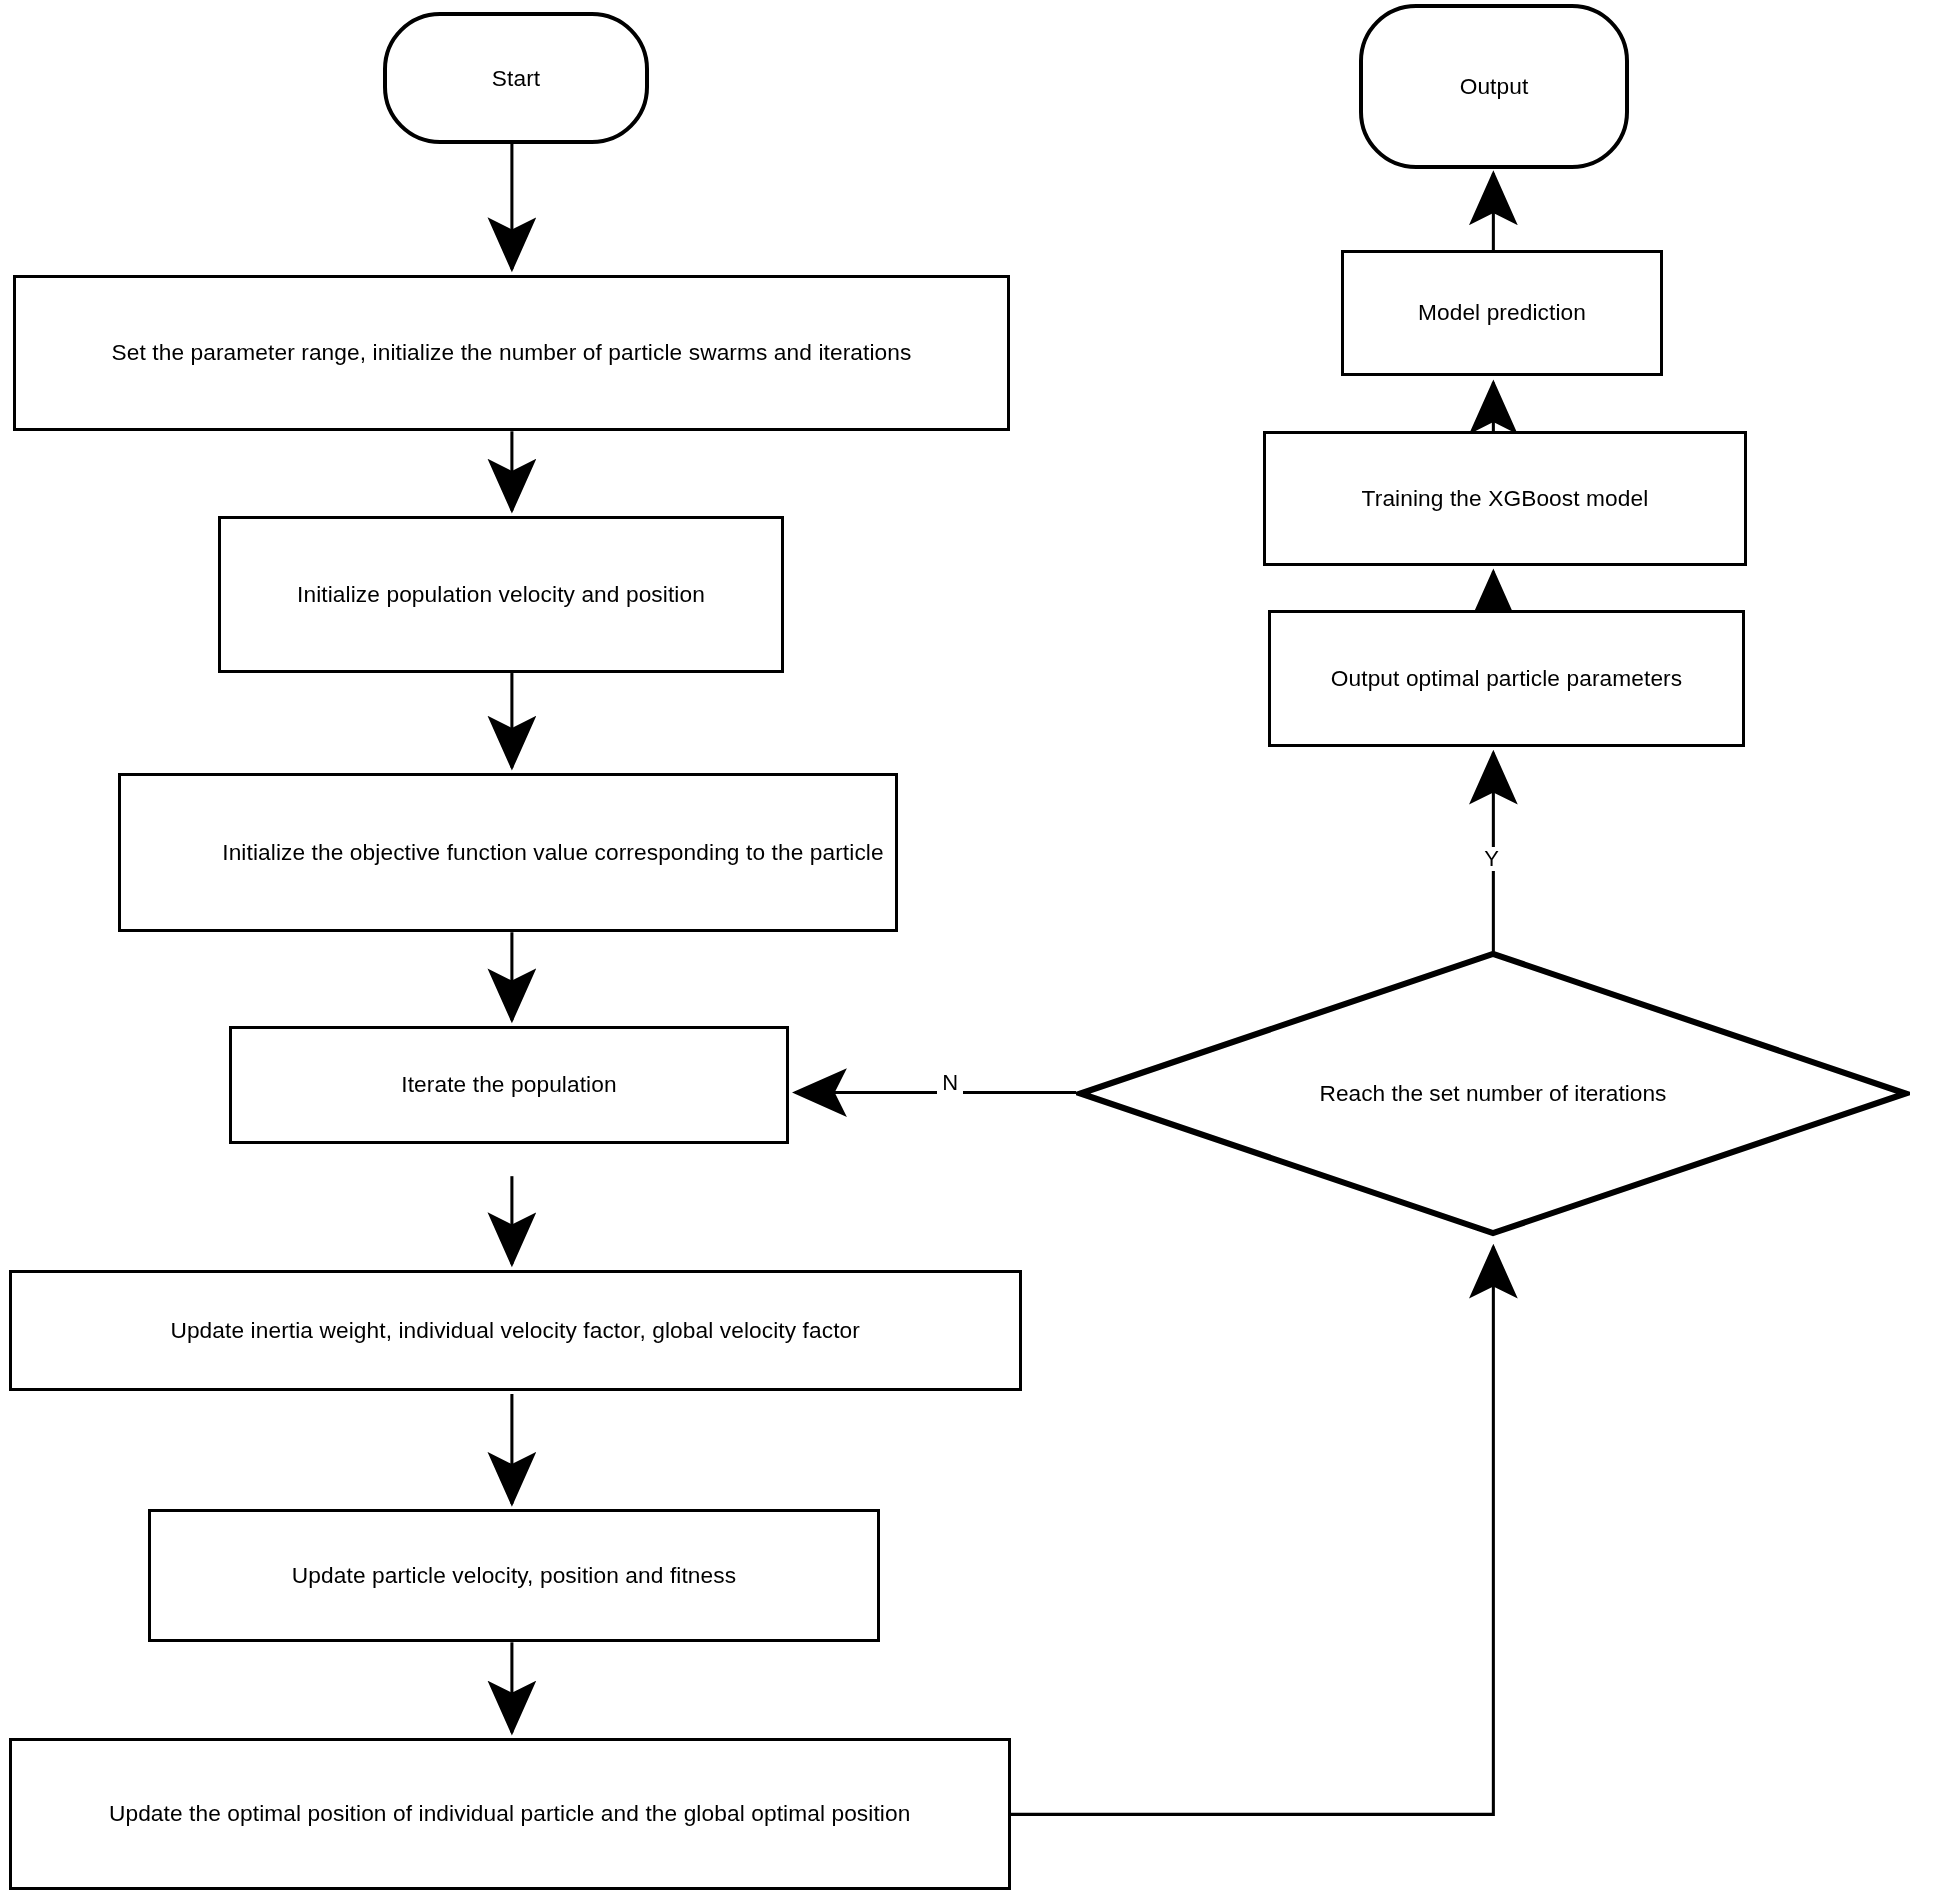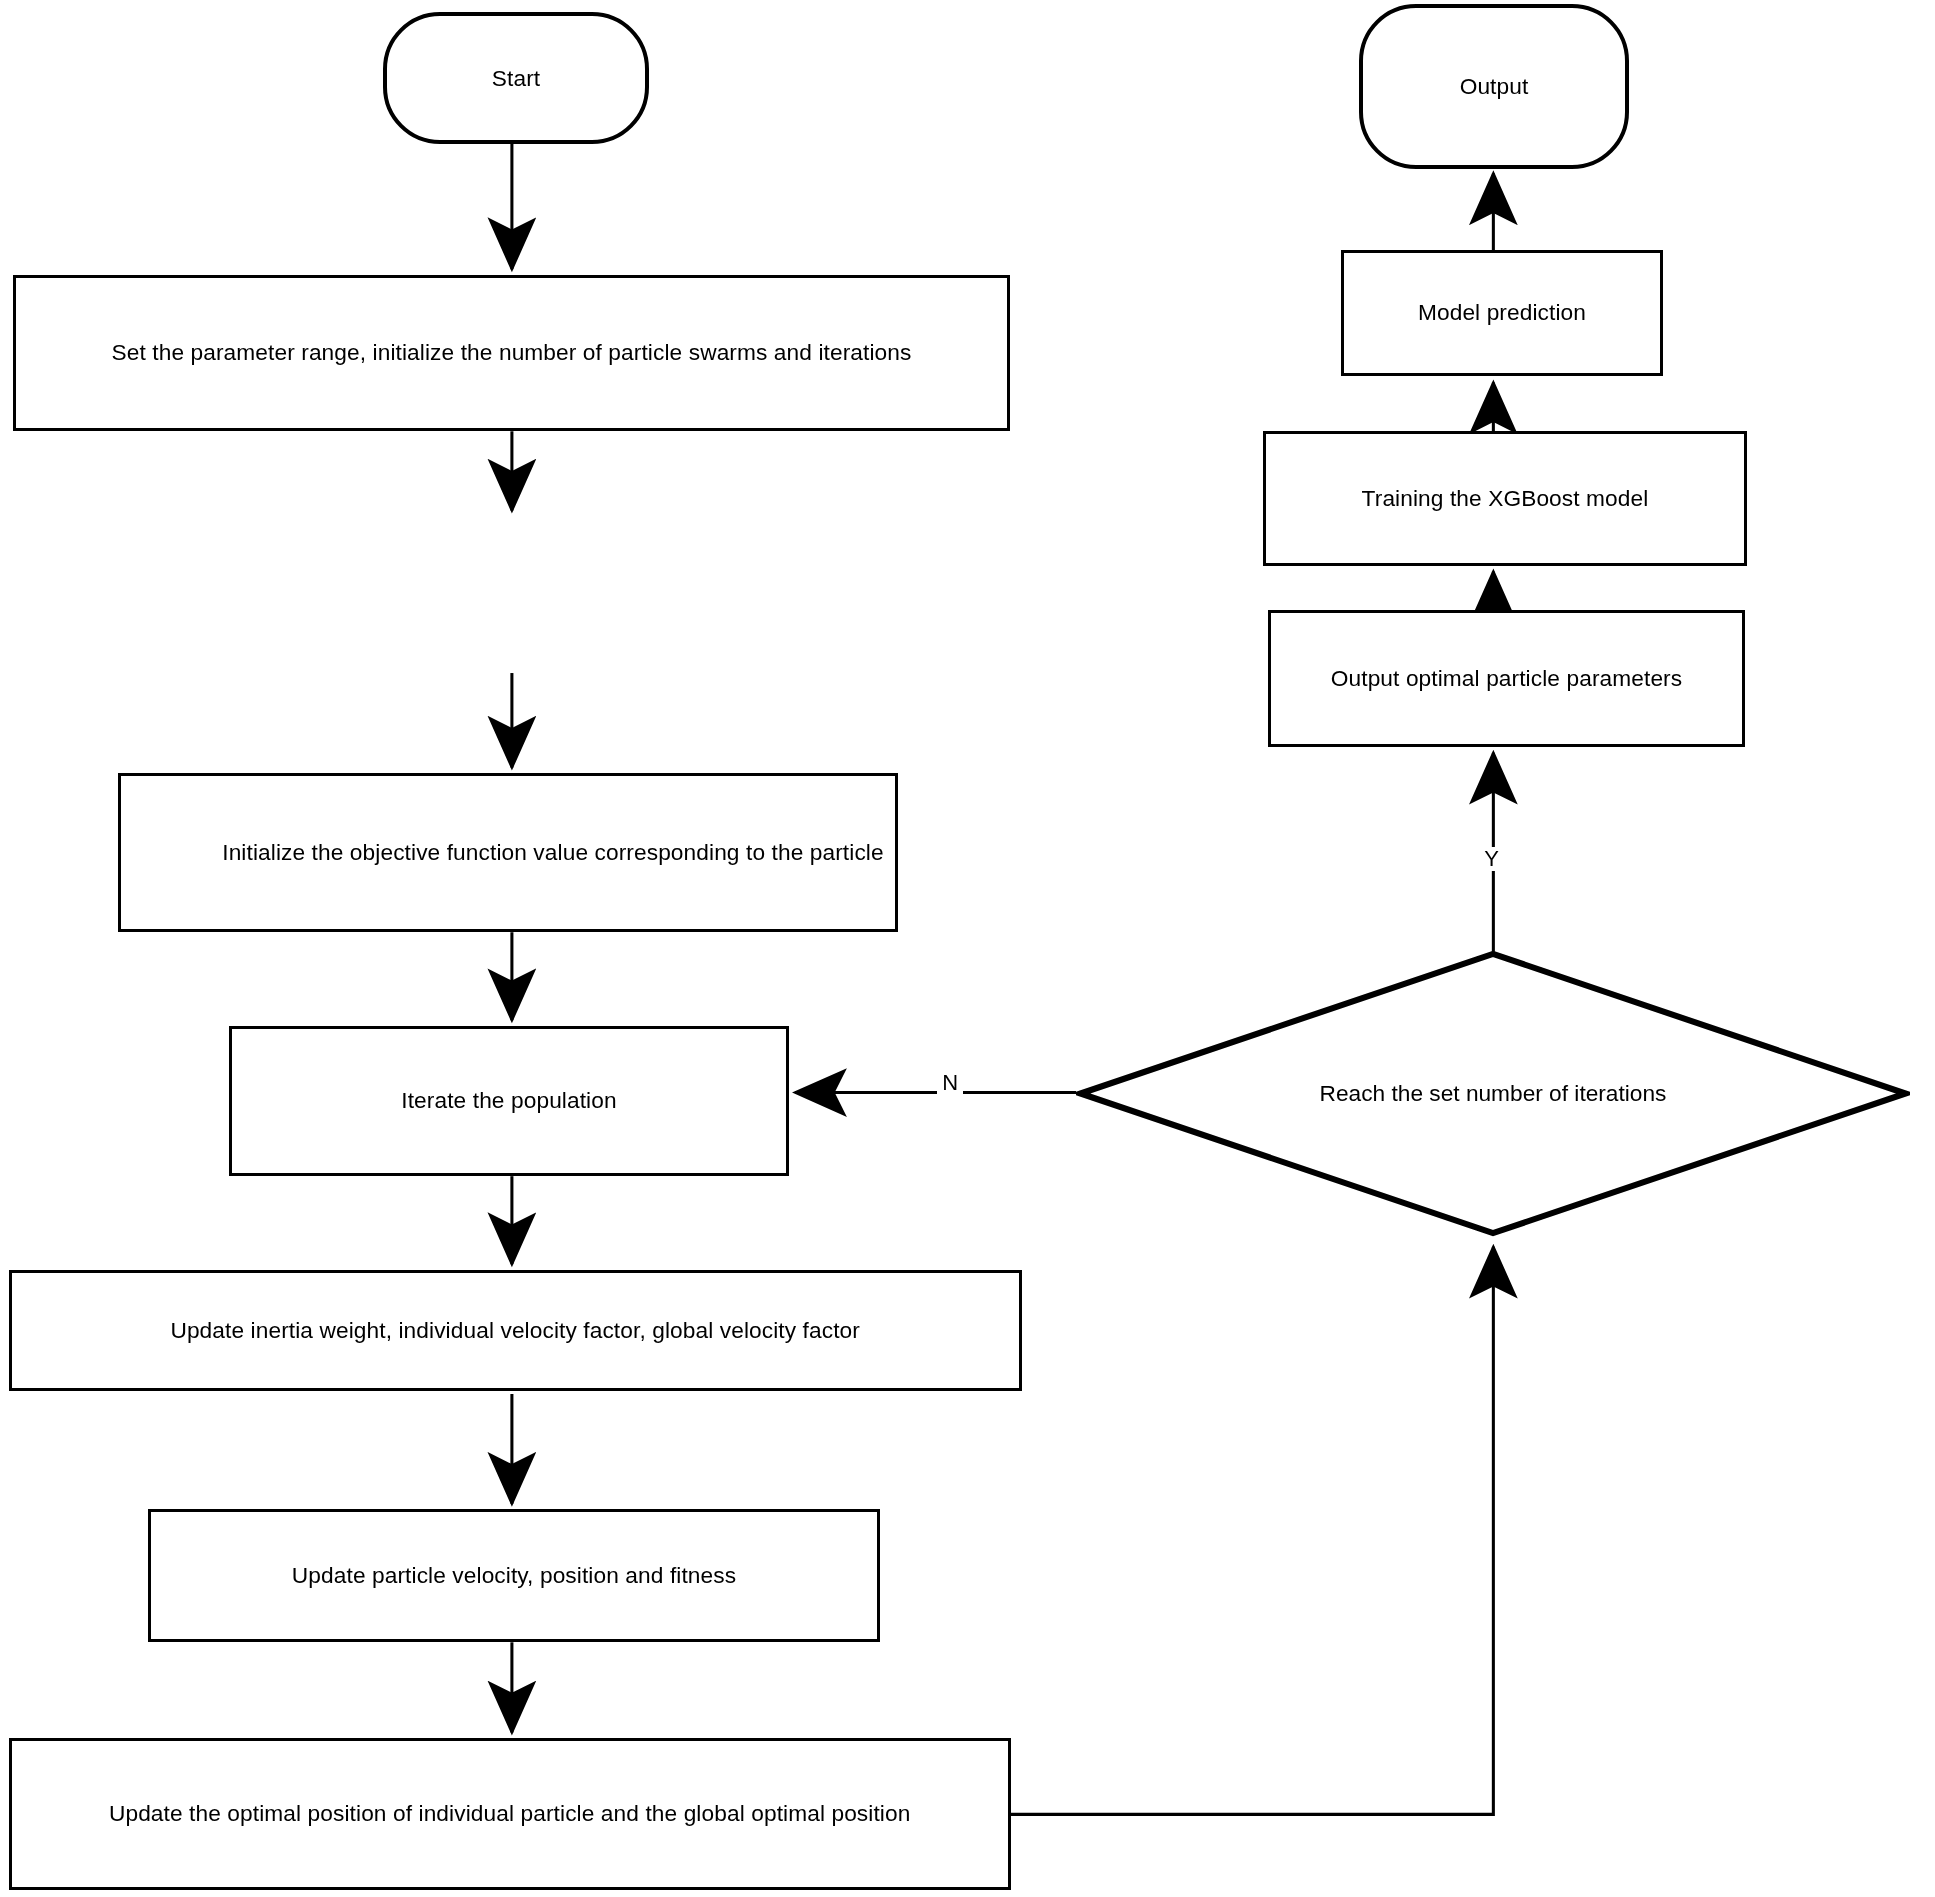--- a/index.html
+++ b/index.html
@@ -63,26 +63,29 @@
   </svg>
 
   <div class="node term" style="left:383px;top:12.2px;width:266px;height:132px;">
     <span class="label">Start</span>
   </div>
 
   <div class="node proc" style="left:13px;top:275px;width:997px;height:156px;">
     <span class="label">Set the parameter range, initialize the number of particle swarms and iterations</span>
   </div>
 
+  <div class="node proc" style="left:218px;top:516px;width:566px;height:157px;">
+    <span class="label">Initialize population velocity and position</span>
+  </div>
 
   <div class="node proc" style="left:118px;top:773px;width:780px;height:159px;justify-content:flex-end;">
     <span class="label">Initialize the objective function value corresponding to the particle</span>
   </div>
 
-  <div class="node proc" style="left:229px;top:1026px;width:560px;height:150px;">
+  <div class="node proc" style="left:229px;top:1026px;width:560px;height:118px;">
     <span class="label">Iterate the population</span>
   </div>
 
   <div class="node proc" style="left:8.7px;top:1270px;width:1013px;height:121px;">
     <span class="label">Update inertia weight, individual velocity factor, global velocity factor</span>
   </div>
 
   <div class="node proc" style="left:148px;top:1509px;width:732px;height:133px;">
     <span class="label">Update particle velocity, position and fitness</span>
   </div>

